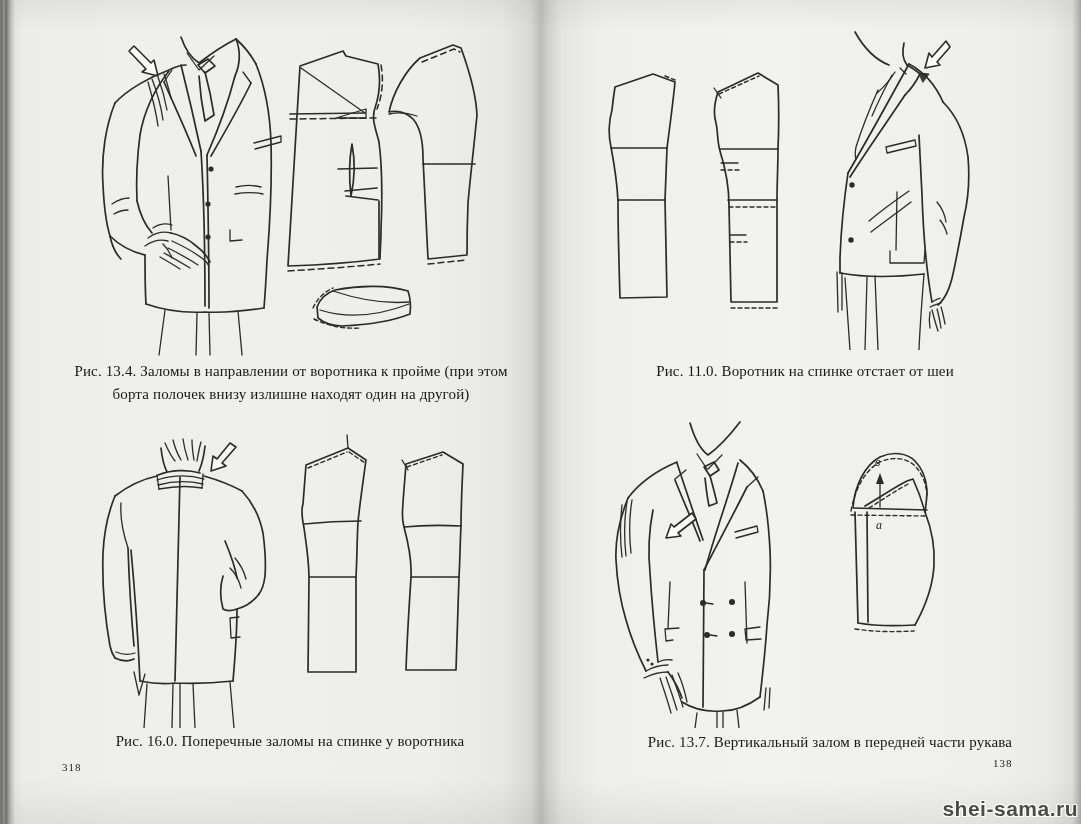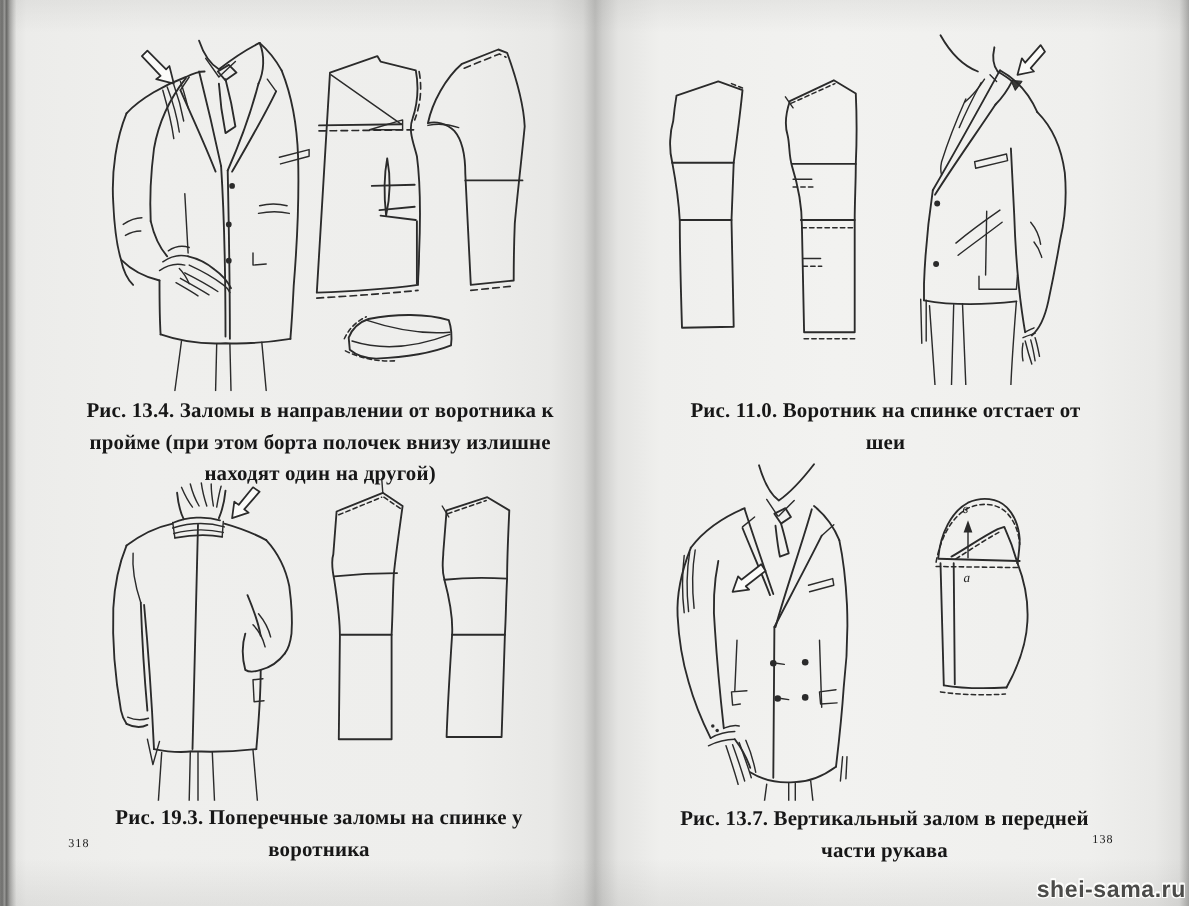--- a/index.html
+++ b/index.html
@@ -19,21 +19,21 @@
   .fig{position:absolute;}
   svg{display:block;}
   svg path,svg line,svg polyline{fill:none;stroke:#2b2b2b;stroke-width:1.7;stroke-linecap:round;stroke-linejoin:round;}
   svg .thin{stroke-width:1.3;}
   svg .dash{stroke-dasharray:6 4;stroke-width:1.5;}
   svg .dash2{stroke-dasharray:4 3;stroke-width:1.4;}
   svg .arrowoutline{fill:#fbfbf9;stroke:#2b2b2b;stroke-width:1.6;stroke-linejoin:round;}
   svg .dot{fill:#2b2b2b;stroke:none;}
   svg .darkwedge{fill:#3a3a38;stroke:#2b2b2b;stroke-width:1;}
   svg text{fill:#1d1d1d;font-family:"Liberation Serif",serif;font-style:italic;font-size:12px;}
-  .caption{position:absolute;font-size:19px;color:#171717;text-align:center;line-height:1.5;letter-spacing:.15px;font-weight:bold;}
+  .caption{position:absolute;font-size:15px;color:#171717;text-align:center;line-height:1.5;letter-spacing:.15px;}
   .pagenum{position:absolute;font-size:11px;color:#1c1c1c;letter-spacing:1px;}
   .watermark{position:absolute;right:3px;bottom:3px;
     font-family:"Liberation Sans",sans-serif;font-weight:bold;font-size:21px;color:#4b4b49;letter-spacing:.5px;
     text-shadow:1px 1px 0 #fdfdfb,-1px -1px 0 #fdfdfb,1px -1px 0 #fdfdfb,-1px 1px 0 #fdfdfb,0 1px 0 #fdfdfb,0 -1px 0 #fdfdfb,1px 0 0 #fdfdfb,-1px 0 0 #fdfdfb;}
 </style>
 </head>
 <body>
 
 <div class="vignette"></div>
 
@@ -169,21 +169,21 @@
       <g>
         <path d="M118,32 L155,20 L175,32 C174,54 173,74 173,94 C172,112 172,128 171,145 C170,176 169,207 168,238 L118,238 C119,207 121,176 123,145 C124,128 120,110 116,95 C113,85 115,76 115,70 C116,57 117,44 118,32 Z"></path>
         <path class="dash2" d="M119,35 L154,23"></path>
         <path class="thin" d="M114,28 L120,38"></path>
         <path d="M116,95 C135,93 155,93 173,94"></path>
         <path d="M123,145 L171,145"></path>
       </g>
     </svg>
   </div>
 
-  <div class="caption" style="left:70px;top:730px;width:440px;">Рис. 19.3. Поперечные заломы на спинке у воротника</div>
+  <div class="caption" style="left:70px;top:730px;width:440px;">Рис. 16.0. Поперечные заломы на спинке у воротника</div>
 
   <div class="pagenum" style="left:62px;top:761px;">318</div>
 </div>
 
 <div>
 
   <div class="fig" style="left:595px;top:45px;">
     <svg width="210" height="270" viewBox="0 0 210 270">
       <g>
         <path d="M20,42 L58,29 L80,37 C78,58 75,80 72,103 L70,155 L72,252 L25,253 C24,220 23,188 23,156 C22,135 19,118 16,102 C13,90 14,75 17,65 C18,55 19,48 20,42 Z"></path>
@@ -304,18 +304,18 @@
         <path class="dash2" d="M16,80 L92,81"></path>
         <path d="M20,77 C21,115 22,152 23,188"></path>
         <path d="M32,77 C32,114 33,151 33,187"></path>
         <path d="M90,77 C97,95 100,112 99,130 C98,152 90,172 80,190"></path>
         <path d="M23,188 C40,191 60,191 80,190"></path>
         <path class="dash2" d="M20,194 C40,197 60,197 79,196"></path>
       </g>
     </svg>
   </div>
 
-  <div class="caption" style="left:594px;top:731px;width:420px;text-align:center;">Рис. 13.7. Вертикальный залом в передней части рукава</div>
+  <div class="caption" style="left:620px;top:731px;width:420px;text-align:center;">Рис. 13.7. Вертикальный залом в передней части рукава</div>
 
   <div class="pagenum" style="left:993px;top:757px;">138</div>
 
   <div class="watermark">shei-sama.ru</div>
 </div>
 
 </body></html>

